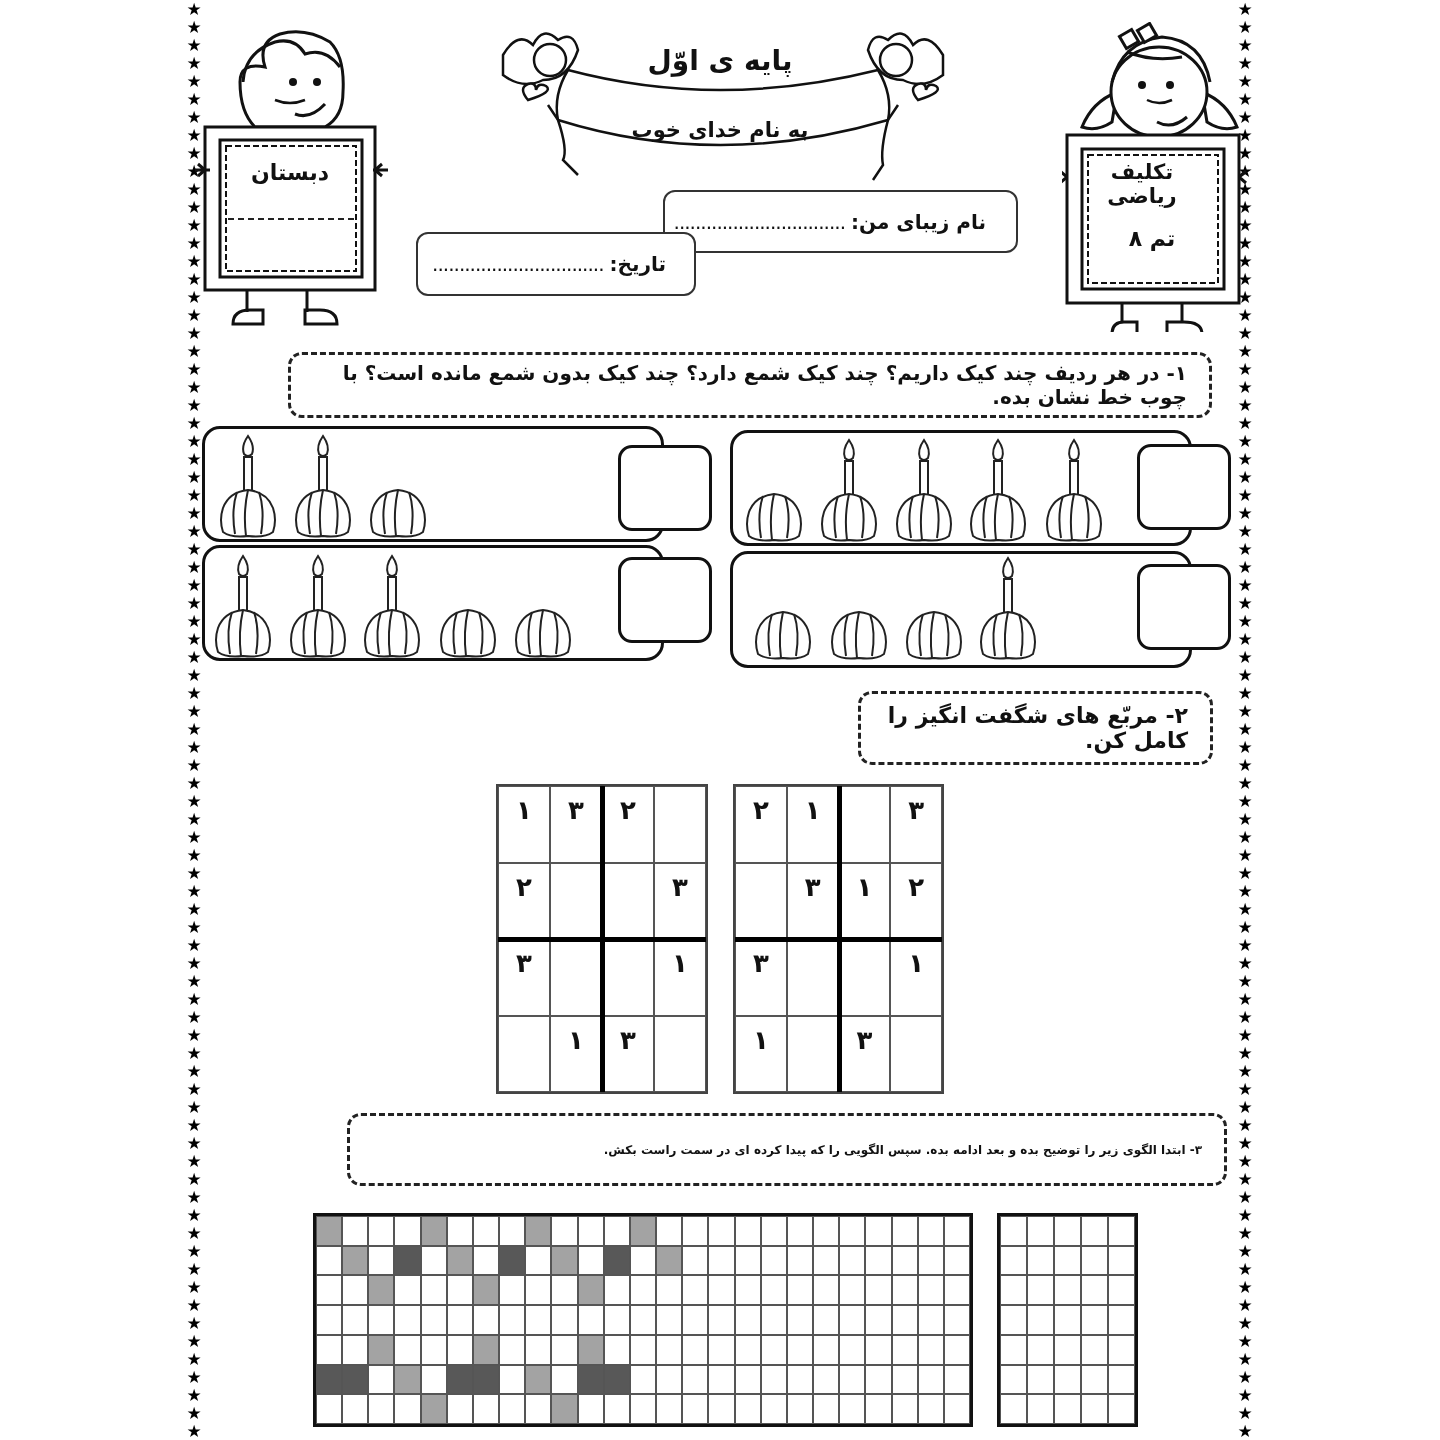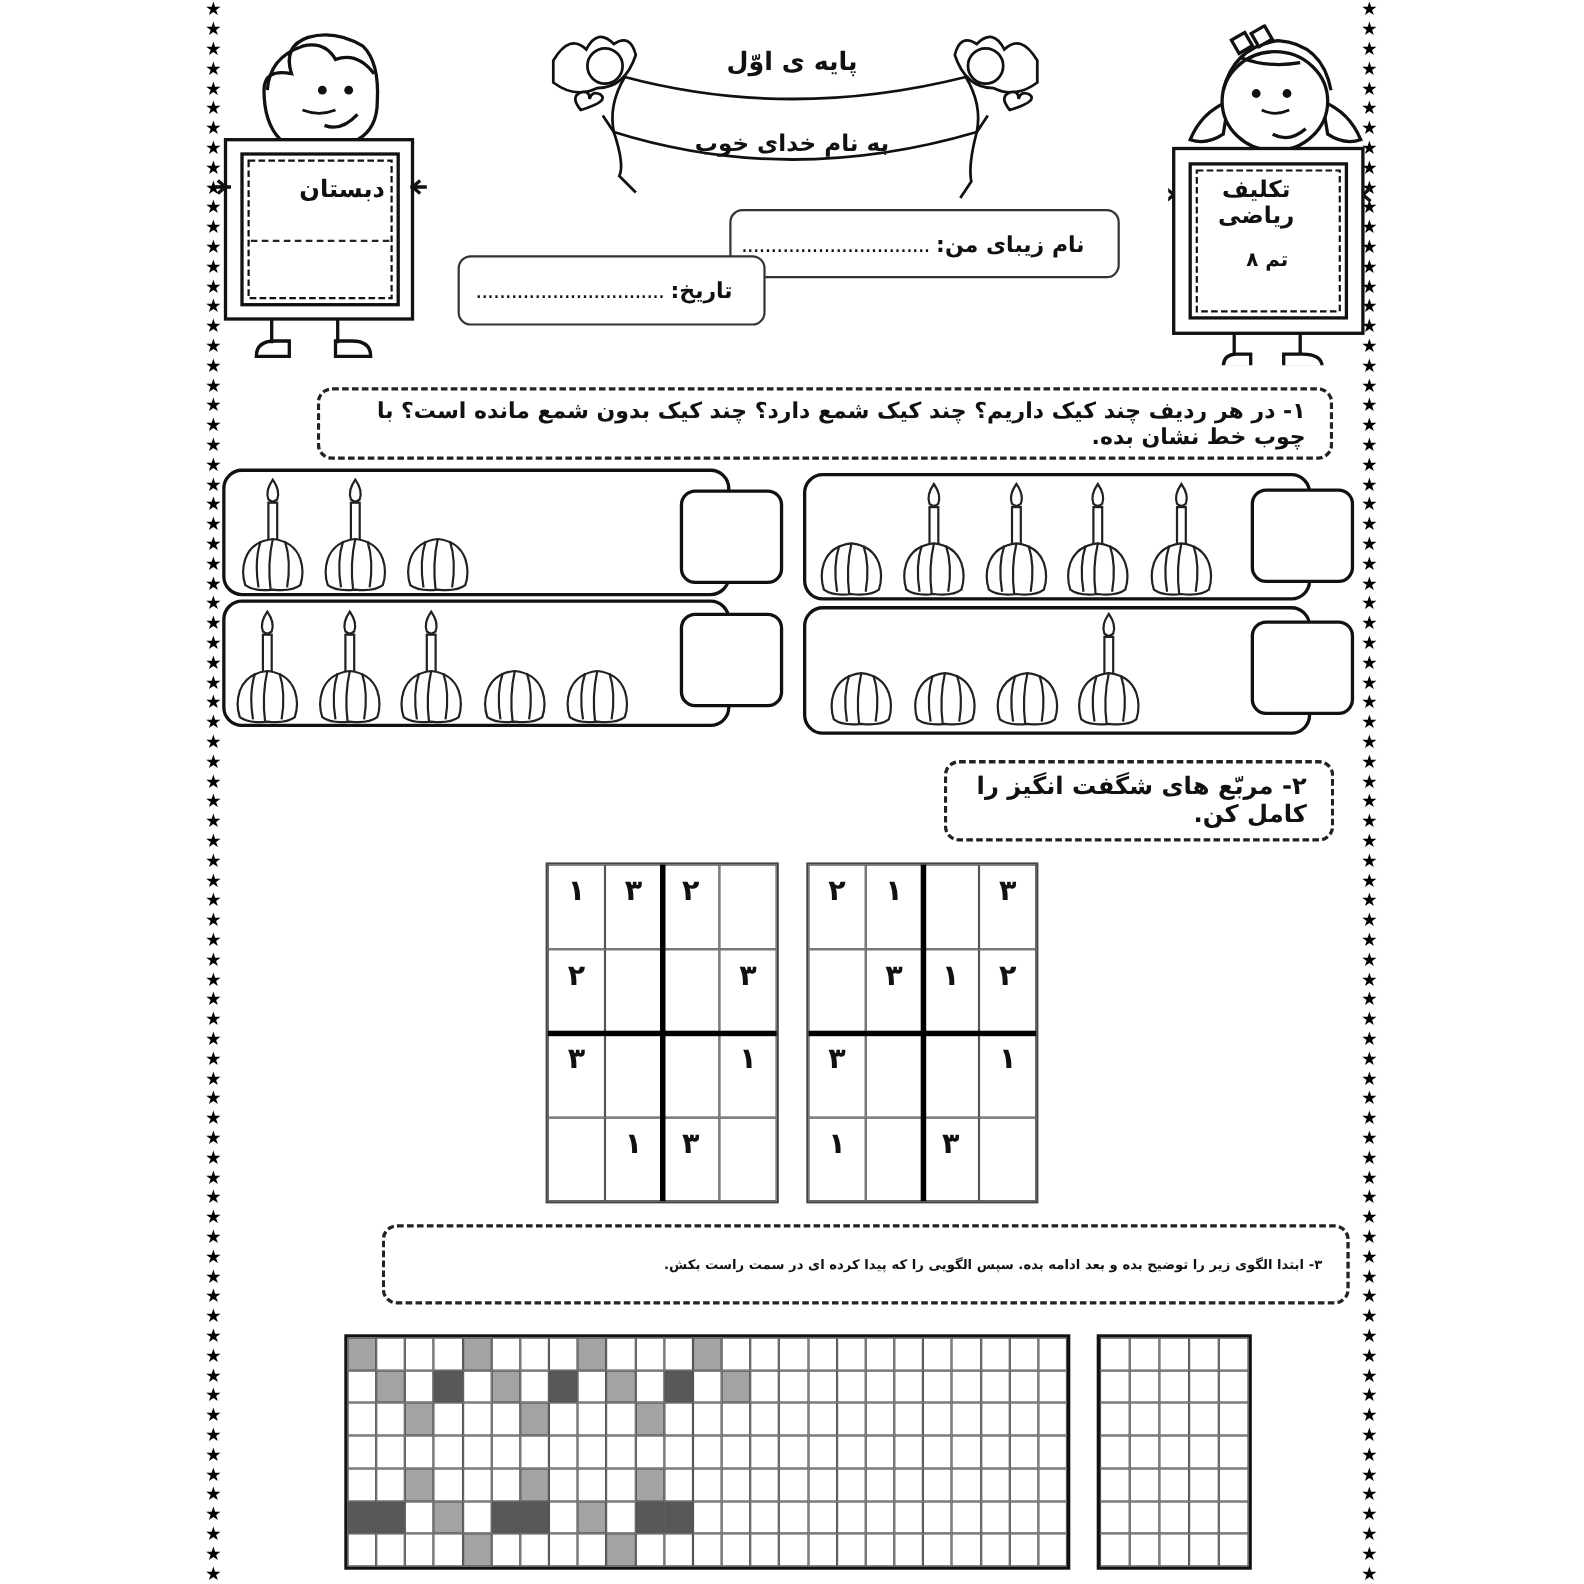--- a/index.html
+++ b/index.html
@@ -203,21 +203,21 @@
     <rect x="31" y="124" width="130" height="125" stroke-width="2" stroke-dasharray="6 3"></rect>
     <path d="M10 148 L3 142 M10 148 L3 154 M0 148 L15 148"></path>
     <path d="M180 148 L187 142 M180 148 L187 154 M178 148 L193 148"></path>
     <path d="M52 268 L52 290 M112 268 L112 290"></path>
     <path d="M38 302 Q38 288 55 288 L68 288 L68 302 Z"></path>
     <path d="M110 302 L110 288 L125 288 Q142 288 142 302 Z"></path>
   </g>
   <circle cx="98" cy="60" r="4" fill="#111"></circle>
   <circle cx="122" cy="60" r="4" fill="#111"></circle>
 </svg>
-<div class="abs rtl bold" style="left:230px;top:160px;width:120px;font-size:22px;">دبستان</div>
+<div class="abs rtl bold" style="left:230px;top:160px;width:120px;text-align:center;font-size:22px;">دبستان</div>
 <div class="abs" style="left:228px;top:218px;width:126px;border-top:2px dashed #222;"></div>
 
 <svg class="character-svg" style="left:1062px;top:22px;" width="190" height="310" viewBox="0 0 190 310">
   <g fill="none" stroke="#111" stroke-width="3">
     <path d="M55 70 Q30 80 20 105 Q35 110 50 100 Z" fill="#fff"></path>
     <path d="M140 70 Q165 80 175 105 Q160 110 145 100 Z" fill="#fff"></path>
     <ellipse cx="97" cy="70" rx="48" ry="45" fill="#fff"></ellipse>
     <path d="M50 60 Q60 20 100 15 Q140 18 148 60"></path>
     <path d="M65 30 Q90 40 120 35"></path>
     <rect x="60" y="10" width="14" height="14" transform="rotate(-30 67 17)" fill="#fff"></rect>
@@ -230,39 +230,39 @@
     <path d="M5 155 L-2 149 M5 155 L-2 161"></path>
     <path d="M177 155 L184 149 M177 155 L184 161"></path>
     <path d="M60 281 L60 300 M120 281 L120 300"></path>
     <path d="M50 312 Q50 300 62 300 L75 300 L75 312 Z"></path>
     <path d="M105 312 L105 300 L122 300 Q140 300 140 312 Z"></path>
   </g>
   <circle cx="80" cy="63" r="4" fill="#111"></circle>
   <circle cx="108" cy="63" r="4" fill="#111"></circle>
 </svg>
 <div class="abs rtl bold" style="left:1082px;top:160px;width:120px;text-align:center;font-size:21px;">تکلیف ریاضی</div>
-<div class="abs rtl bold" style="left:1082px;top:226px;width:140px;text-align:center;font-size:18px;">تم ۸</div>
+<div class="abs rtl bold" style="left:1082px;top:226px;width:140px;text-align:center;font-size:22px;">تم ۸</div>
 
 <svg class="abs" style="left:488px;top:20px;" width="470" height="165" viewBox="0 0 470 165">
   <g fill="none" stroke="#111" stroke-width="2.5">
     <path d="M80 50 Q230 90 390 50"></path>
     <path d="M60 85 L70 100 Q230 150 400 100 L410 85"></path>
     <path d="M70 100 Q80 130 75 140 L90 155"></path>
     <path d="M400 100 Q392 130 395 145 L385 160"></path>
     <path d="M80 50 Q65 75 70 100"></path>
     <path d="M390 50 Q405 75 400 100"></path>
     <path d="M15 35 Q30 10 45 25 Q55 5 70 20 Q85 10 90 30 Q80 60 55 60 Q35 70 15 55 Z" fill="#fff"></path>
     <path d="M455 35 Q440 10 425 25 Q415 5 400 20 Q385 10 380 30 Q390 60 415 60 Q435 70 455 55 Z" fill="#fff"></path>
     <circle cx="62" cy="40" r="16" fill="#fff"></circle>
     <circle cx="408" cy="40" r="16" fill="#fff"></circle>
     <path d="M40 80 q-10 -12 0 -16 q8 -2 8 6 q2 -8 10 -4 q8 6 -18 14z" fill="#fff"></path>
     <path d="M430 80 q-10 -12 0 -16 q8 -2 8 6 q2 -8 10 -4 q8 6 -18 14z" fill="#fff"></path>
   </g>
 </svg>
-<div class="abs rtl bold" style="left:610px;top:44px;width:220px;text-align:center;font-size:23px;">پایه ی اوّل</div>
+<div class="abs rtl bold" style="left:610px;top:44px;width:220px;text-align:center;font-size:28px;">پایه ی اوّل</div>
 <div class="abs rtl bold" style="left:600px;top:118px;width:240px;text-align:center;font-size:21px;">به نام خدای خوب</div>
 
 <div class="round-box" style="left:663px;top:190px;width:355px;height:63px;">
   <div class="abs rtl bold" style="right:30px;top:18px;font-size:20px;display:flex;gap:6px;">
     <span>نام زیبای من:</span>
     <span style="font-weight:normal;letter-spacing:-1px;">................................</span>
   </div>
 </div>
 
 <div class="round-box" style="left:416px;top:232px;width:280px;height:64px;">

